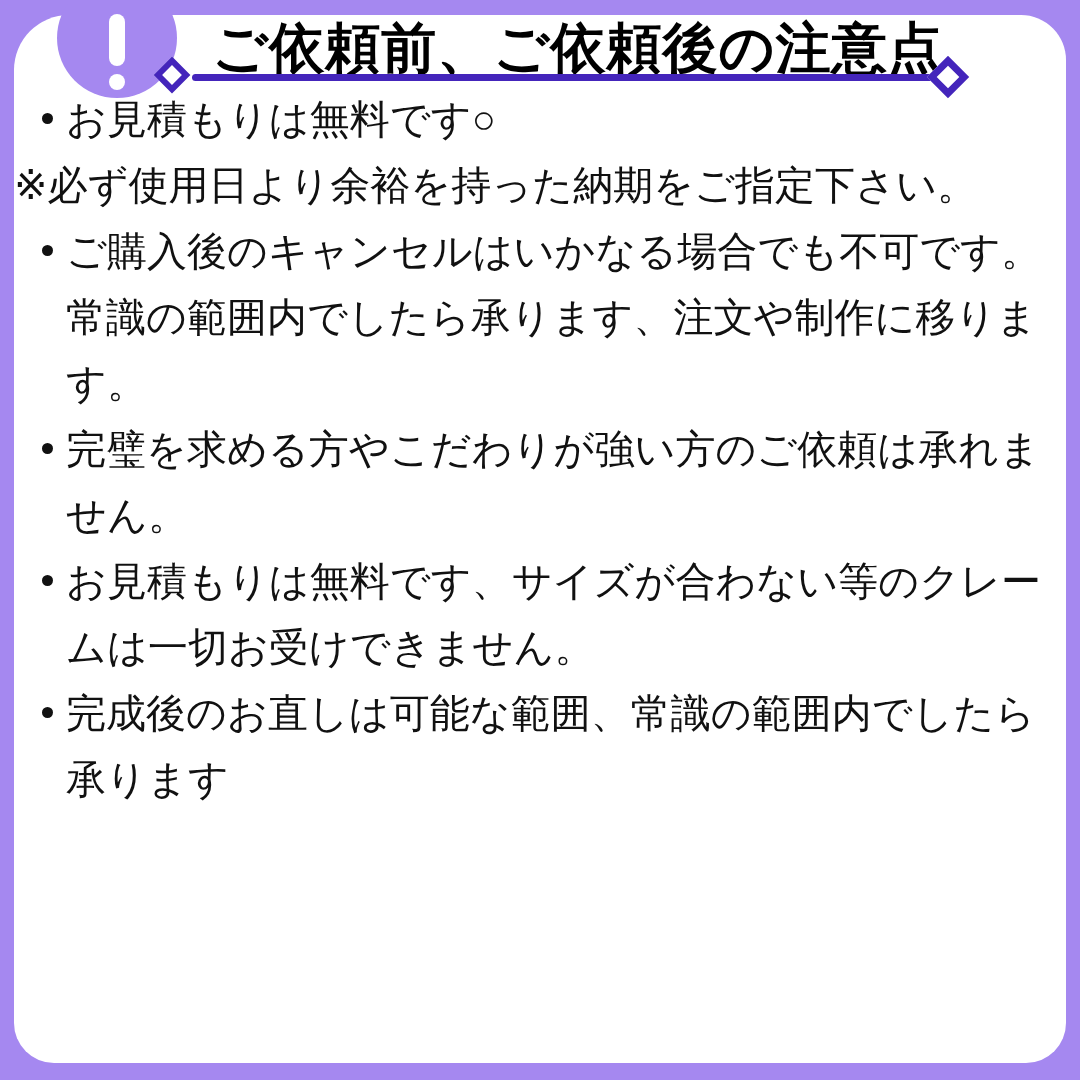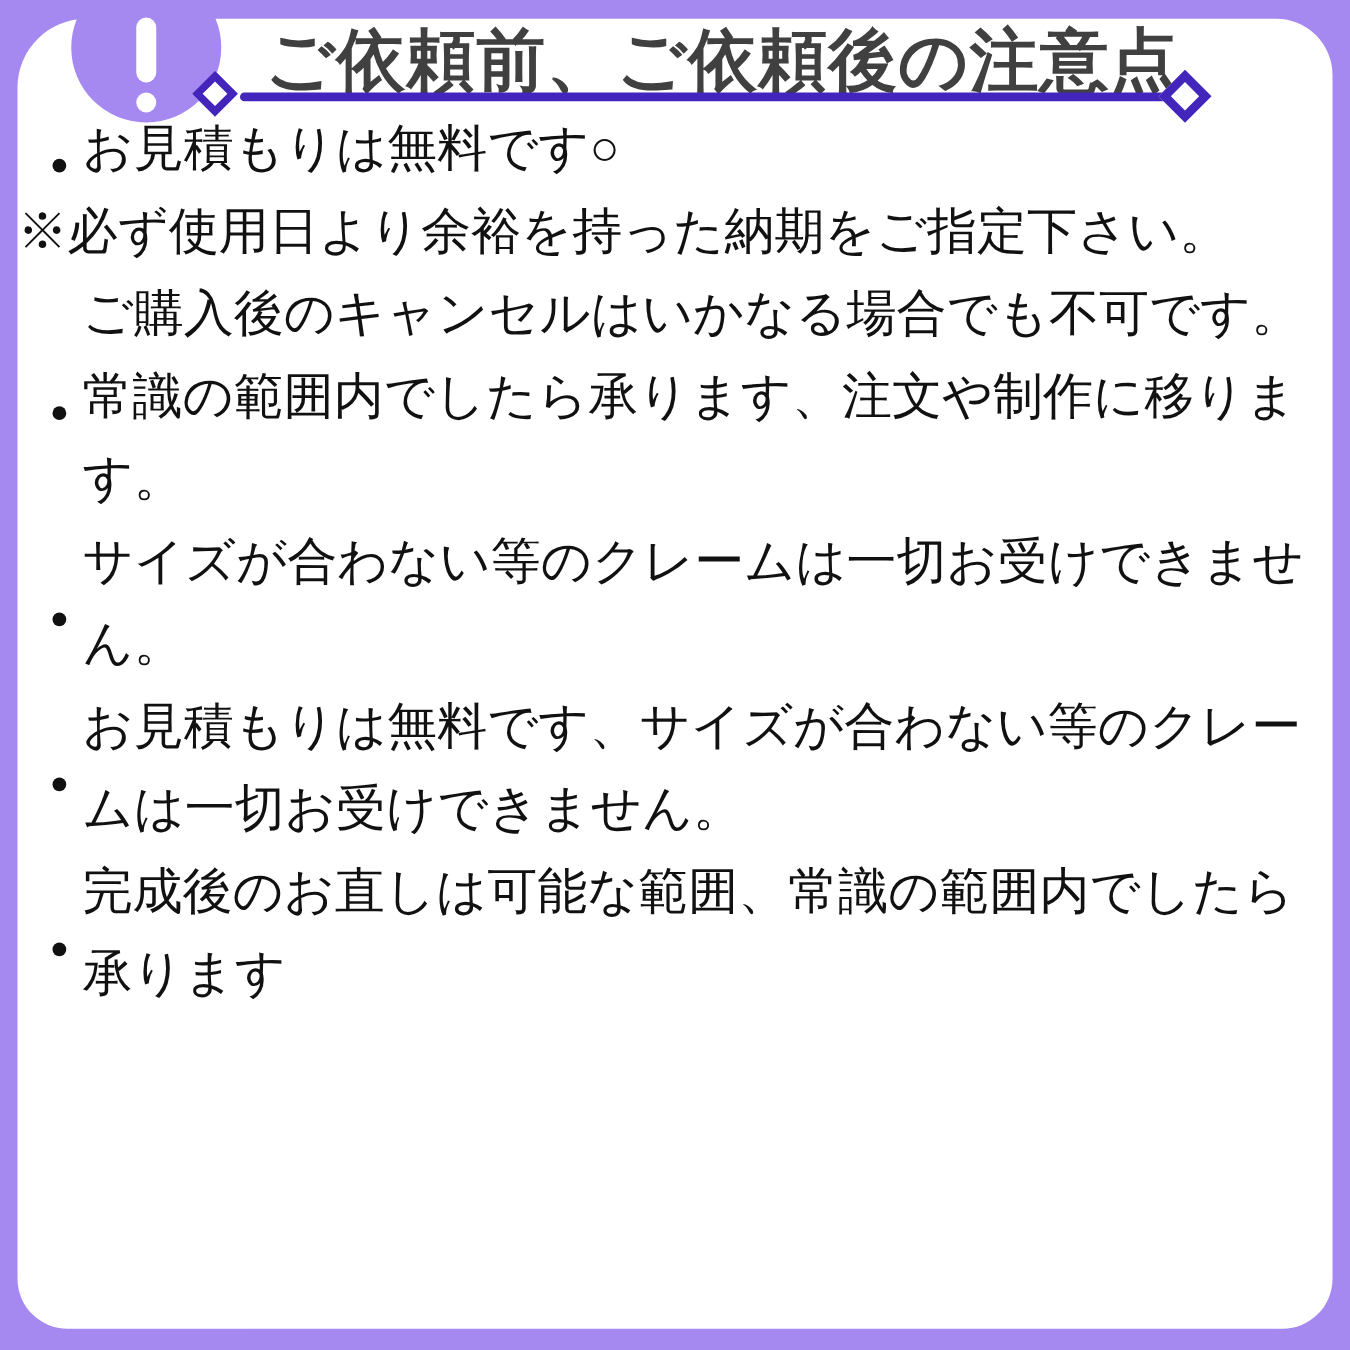--- a/index.html
+++ b/index.html
@@ -58,21 +58,21 @@
   }
   .title {
     position: absolute;
     left: 212px;
     top: 12px;
     z-index: 4;
     font-size: 55px;
     font-weight: 700;
     letter-spacing: 1px;
     white-space: nowrap;
-    color: #404040;
+    color: #000000;
   }
   .title-underline {
     position: absolute;
     left: 192px;
     top: 74px;
     width: 745px;
     height: 7px;
     border-radius: 4px;
     background: #4425bb;
     z-index: 4;
@@ -103,38 +103,37 @@
     top: 86px;
     width: 1024px;
     z-index: 2;
     font-size: 40px;
     line-height: 66px;
     font-weight: 500;
     color: #111111;
   }
   .note-item {
     display: flex;
-    align-items: center;
+    align-items: flex-start;
   }
   .marker {
     flex: 0 0 38px;
     display: flex;
     justify-content: center;
   }
   .marker::after {
     content: "";
     width: 11px;
     height: 11px;
     border-radius: 50%;
     background: #111111;
     margin-top: 27px;
   }
   .note-item.no-marker {
     margin-left: -14px;
-    font-family: Liberation Serif, serif;
   }
   .note-text {
     flex: 1;
   }
 </style>
 </head>
 <body>
 
 <div class="frame">
 
@@ -165,21 +164,21 @@
         <span class="note-text">※必ず使用日より余裕を持った納期をご指定下さい。</span>
       </div>
 
       <div class="note-item">
         <span class="marker"></span>
         <span class="note-text">ご購入後のキャンセルはいかなる場合でも不可です。常識の範囲内でしたら承ります、注文や制作に移ります。</span>
       </div>
 
       <div class="note-item">
         <span class="marker"></span>
-        <span class="note-text">サイズが合わない等のクレームは一切お受けできません。</span>
+        <span class="note-text">完璧を求める方やこだわりが強い方のご依頼は承れません。</span>
       </div>
 
       <div class="note-item">
         <span class="marker"></span>
         <span class="note-text">お見積もりは無料です、サイズが合わない等のクレームは一切お受けできません。</span>
       </div>
 
       <div class="note-item">
         <span class="marker"></span>
         <span class="note-text">完成後のお直しは可能な範囲、常識の範囲内でしたら承ります</span>

